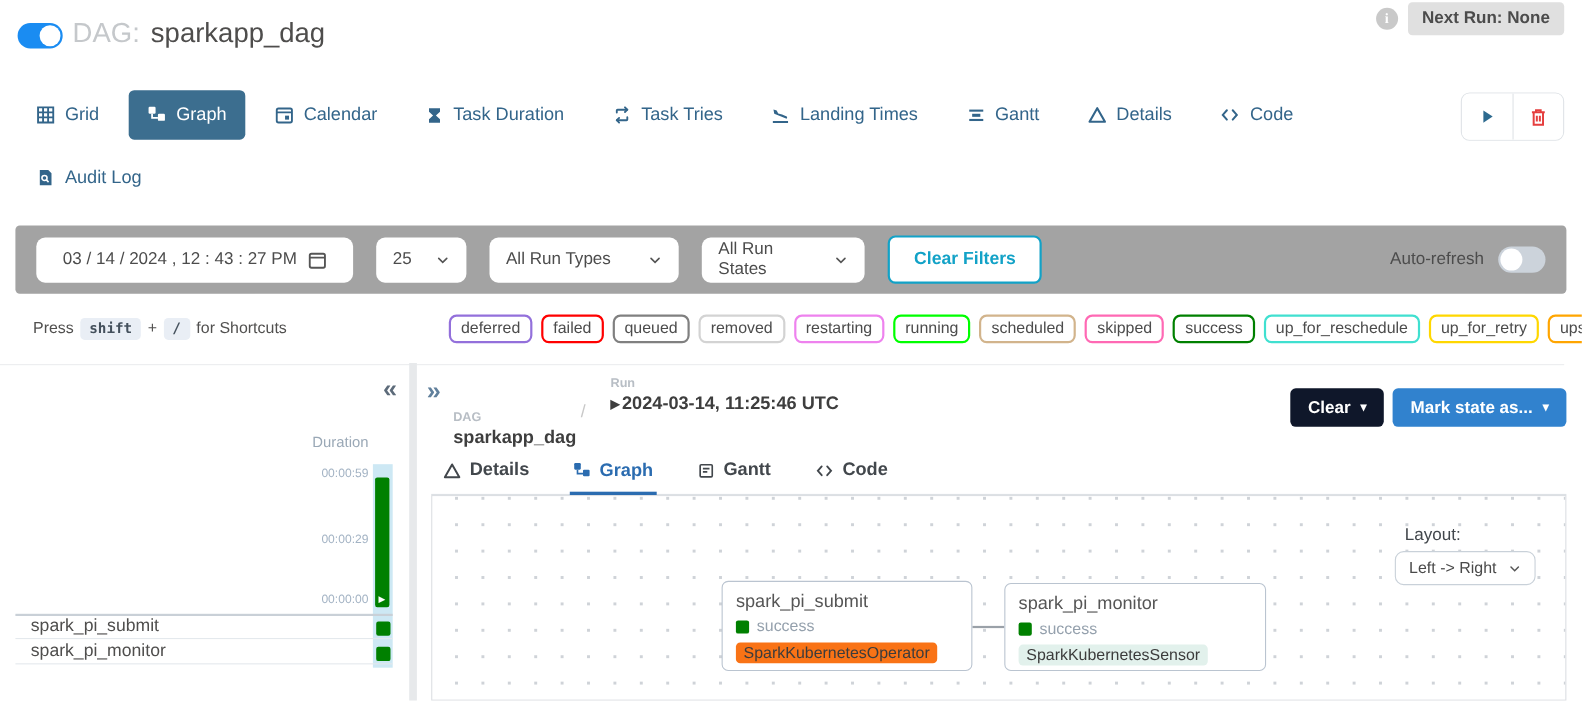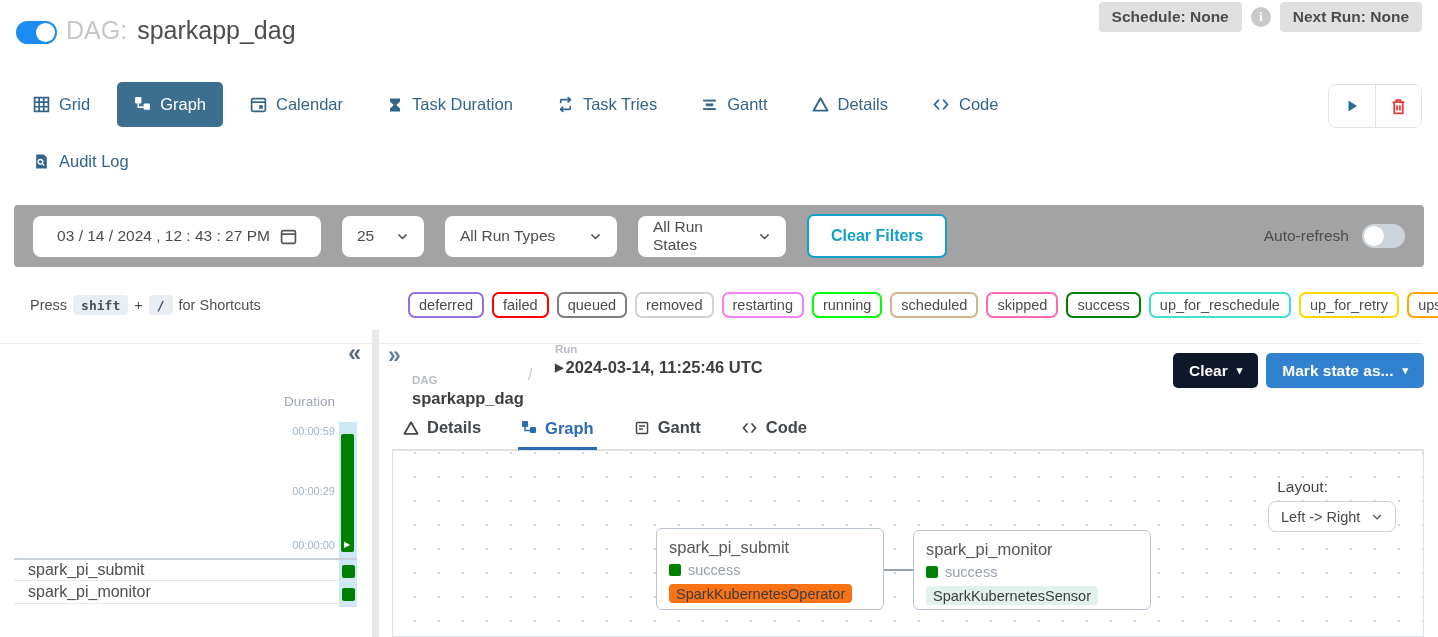--- a/index.html
+++ b/index.html
@@ -48,21 +48,21 @@
     color:#4c4c4c; font-size:15.5px; cursor:pointer; }
   .datetime { width:288px; justify-content:center; gap:10px; }
   .pill-select { padding:0 15px; gap:16px; justify-content:space-between; }
   .clear-filters { height:44px; padding:0 22px; background:#fff; border:2px solid #12a2c7;
     color:#12a2c7; font-weight:700; font-size:16px; border-radius:7px; cursor:pointer; }
   .auto-refresh { margin-left:auto; display:flex; align-items:center; gap:13px; font-size:15.5px; color:#4c4c4c; }
   .toggle-off { width:43px; height:24px; border-radius:12px; background:#ccd3db; position:relative; cursor:pointer; }
   .toggle-off .knob { position:absolute; left:2px; top:2px; width:20px; height:20px; border-radius:50%; background:#fff; }
 
   
-  .legend-row { position:absolute; top:267px; left:0; right:16px; height:77px;
+  .legend-row { position:absolute; top:267px; left:0; right:16px; height:65px;
     border-bottom:1px solid #ebedef; display:flex; align-items:center; padding:0 30px; }
   .shortcut-hint { display:flex; align-items:center; gap:6px; font-size:14.5px; color:#51504f; }
   .kbd { background:#e9eef5; border-radius:4px; padding:2.5px 8px; color:#44505c;
     font:600 13px "DejaVu Sans Mono", monospace; }
   .legend-badges { position:absolute; left:408px; display:flex; align-items:center; gap:8px; }
   .state-badge { border:2px solid #999; border-radius:7px; padding:3px 9px; font-size:14.5px;
     color:#4c4c4c; background:#fff; cursor:pointer; white-space:nowrap; }
 
   
   .grid-panel { position:absolute; left:0; top:330px; width:371px; bottom:0; }
@@ -131,21 +131,20 @@
 <body>
 
 <div class="dag-toggle" style="background: rgb(26, 140, 242);">
     <div class="knob"></div>
   </div>
 <div class="header-title">
   <span class="dag-label">DAG:</span>
   <span class="dag-name">sparkapp_dag</span>
 </div>
 <div class="top-badges">
-  <span class="badge-gray">Schedule: None</span>
   <span class="info-circle">i</span>
   <span class="badge-gray">Next Run: None</span>
 </div>
 
 <div class="nav-row">
   <div class="nav-tab">
     <span>
         <svg width="17" height="17" viewBox="0 0 16 16">
           <path d="M1.5 1.5h13v13h-13z M1.5 5.8h13 M1.5 10.1h13 M5.8 1.5v13 M10.1 1.5v13" fill="none" stroke="currentColor" stroke-width="1.6"></path>
         </svg>
@@ -183,20 +182,29 @@
   <div class="nav-tab">
     <span>
         <svg width="17" height="17" viewBox="0 0 16 16" fill="none" stroke="currentColor" stroke-width="1.6" stroke-linecap="round" stroke-linejoin="round">
           <path d="M3.5 6V4.2c0-.4.3-.7.7-.7h8.3"></path>
           <path d="M10.5 1.5l2 2-2 2"></path>
           <path d="M12.5 10v1.8c0 .4-.3.7-.7.7H3.5"></path>
           <path d="M5.5 14.5l-2-2 2-2"></path>
         </svg>
       </span>
     <span>Task Tries</span>
+  </div>
+  <div class="nav-tab">
+    <span>
+        <svg width="17" height="17" viewBox="0 0 16 16" fill="currentColor">
+          <path d="M1.5 13.2h13v1.6h-13z"></path>
+          <path d="M2 3.4l2.8.8 1.3 2.5 3.3 1 3.5 1.5c.8.3 1 .9.7 1.5l-.3.6L2.7 7z"></path>
+        </svg>
+      </span>
+    <span>Landing Times</span>
   </div>
   <div class="nav-tab">
     <span>
         <svg width="17" height="17" viewBox="0 0 16 16" fill="currentColor">
           <rect x="2" y="3.4" width="12" height="1.8"></rect>
           <rect x="4.5" y="7" width="7" height="2.6"></rect>
           <rect x="2" y="11.4" width="12" height="1.8"></rect>
         </svg>
       </span>
     <span>Gantt</span>

